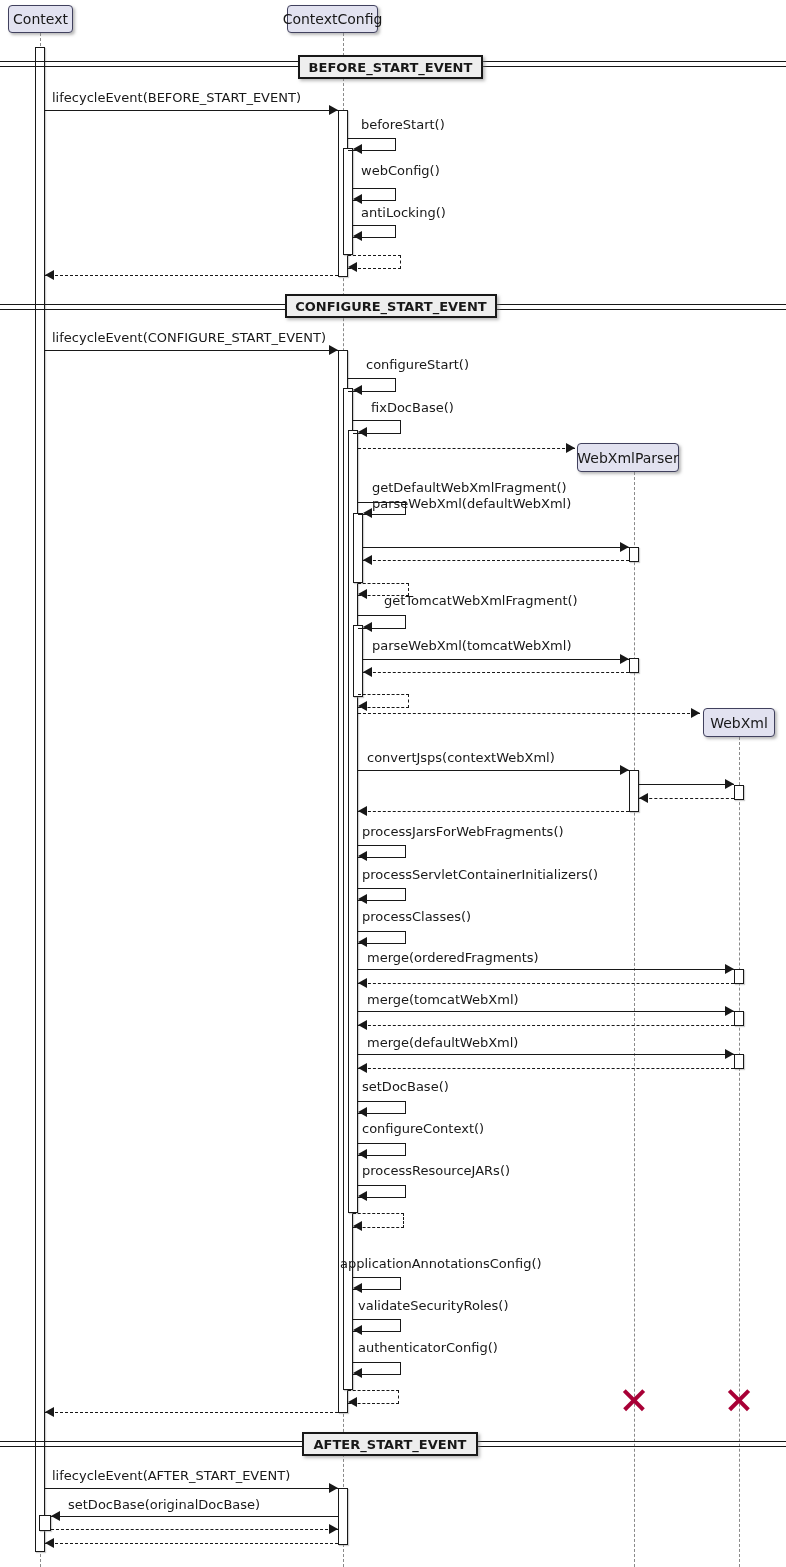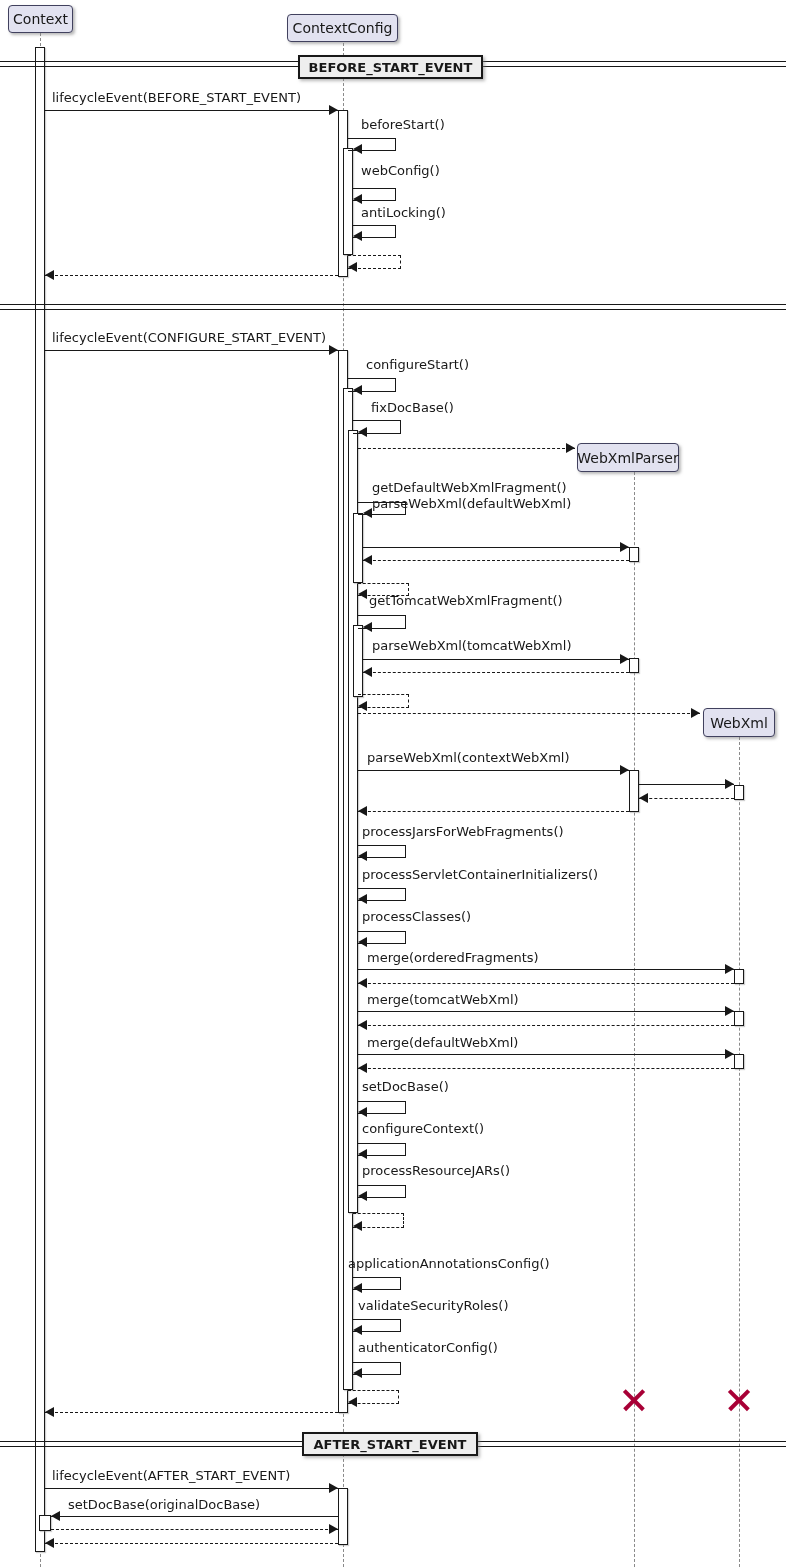--- a/index.html
+++ b/index.html
@@ -56,20 +56,23 @@
   <div class="act" style="left:734px;top:1011px;height:15px"></div>
   <div class="act" style="left:734px;top:1054px;height:15px"></div>
 
   <div class="dvl" style="top:61px"></div>
   <div class="dvl" style="top:66px"></div>
   <div class="dbox" style="left:298px;top:55px;width:185px;height:24px">
       <span>BEFORE_START_EVENT</span>
     </div>
   <div class="dvl" style="top:304px"></div>
   <div class="dvl" style="top:309px"></div>
+  <div class="dbox" style="left:285px;top:294px;width:212px;height:24px">
+      <span>CONFIGURE_START_EVENT</span>
+    </div>
   <div class="dvl" style="top:1441px"></div>
   <div class="dvl" style="top:1446px"></div>
   <div class="dbox" style="left:302px;top:1432px;width:176px;height:24px">
       <span>AFTER_START_EVENT</span>
     </div>
 
   <div class="msg" style="left:45px;top:110px;width:293px"></div>
     <div class="ar" style="left:329px;top:105px"></div>
   <div class="msg d" style="left:45px;top:275px;width:293px"></div>
     <div class="al" style="left:45px;top:270px"></div>
@@ -163,45 +166,45 @@
 
   <div class="lbl" style="left:52px;top:91px">lifecycleEvent(BEFORE_START_EVENT)</div>
   <div class="lbl" style="left:361px;top:118px">beforeStart()</div>
   <div class="lbl" style="left:361px;top:164px">webConfig()</div>
   <div class="lbl" style="left:361px;top:206px">antiLocking()</div>
   <div class="lbl" style="left:52px;top:331px">lifecycleEvent(CONFIGURE_START_EVENT)</div>
   <div class="lbl" style="left:366px;top:358px">configureStart()</div>
   <div class="lbl" style="left:371px;top:401px">fixDocBase()</div>
   <div class="lbl" style="left:372px;top:481px">getDefaultWebXmlFragment()</div>
   <div class="lbl" style="left:372px;top:497px">parseWebXml(defaultWebXml)</div>
-  <div class="lbl" style="left:369px;top:594px">getTomcatWebXmlFragment()</div>
+  <div class="lbl" style="left:384px;top:594px">getTomcatWebXmlFragment()</div>
   <div class="lbl" style="left:372px;top:639px">parseWebXml(tomcatWebXml)</div>
-  <div class="lbl" style="left:367px;top:751px">parseWebXml(contextWebXml)</div>
+  <div class="lbl" style="left:367px;top:751px">convertJsps(contextWebXml)</div>
   <div class="lbl" style="left:362px;top:825px">processJarsForWebFragments()</div>
   <div class="lbl" style="left:362px;top:868px">processServletContainerInitializers()</div>
   <div class="lbl" style="left:362px;top:910px">processClasses()</div>
   <div class="lbl" style="left:367px;top:951px">merge(orderedFragments)</div>
   <div class="lbl" style="left:367px;top:993px">merge(tomcatWebXml)</div>
   <div class="lbl" style="left:367px;top:1036px">merge(defaultWebXml)</div>
   <div class="lbl" style="left:362px;top:1080px">setDocBase()</div>
   <div class="lbl" style="left:362px;top:1122px">configureContext()</div>
   <div class="lbl" style="left:362px;top:1164px">processResourceJARs()</div>
-  <div class="lbl" style="left:348px;top:1257px">applicationAnnotationsConfig()</div>
+  <div class="lbl" style="left:340px;top:1257px">applicationAnnotationsConfig()</div>
   <div class="lbl" style="left:358px;top:1299px">validateSecurityRoles()</div>
   <div class="lbl" style="left:358px;top:1341px">authenticatorConfig()</div>
   <div class="lbl" style="left:52px;top:1469px">lifecycleEvent(AFTER_START_EVENT)</div>
   <div class="lbl" style="left:68px;top:1498px">setDocBase(originalDocBase)</div>
 
   <div class="xmark" style="left:622px;top:1388px"></div>
   <div class="xmark" style="left:727px;top:1388px"></div>
 
   <div class="pbox" style="left:8px;top:5px;width:65px;height:28px">
       <span>Context</span>
     </div>
-  <div class="pbox" style="left:287px;top:14px;width:111px;height:28px">
+  <div class="pbox" style="left:287px;top:5px;width:91px;height:28px">
       <span>ContextConfig</span>
     </div>
   <div class="pbox" style="left:577px;top:443px;width:102px;height:29px">
       <span>WebXmlParser</span>
     </div>
   <div class="pbox" style="left:703px;top:708px;width:72px;height:29px">
       <span>WebXml</span>
     </div>
 
 </div>

